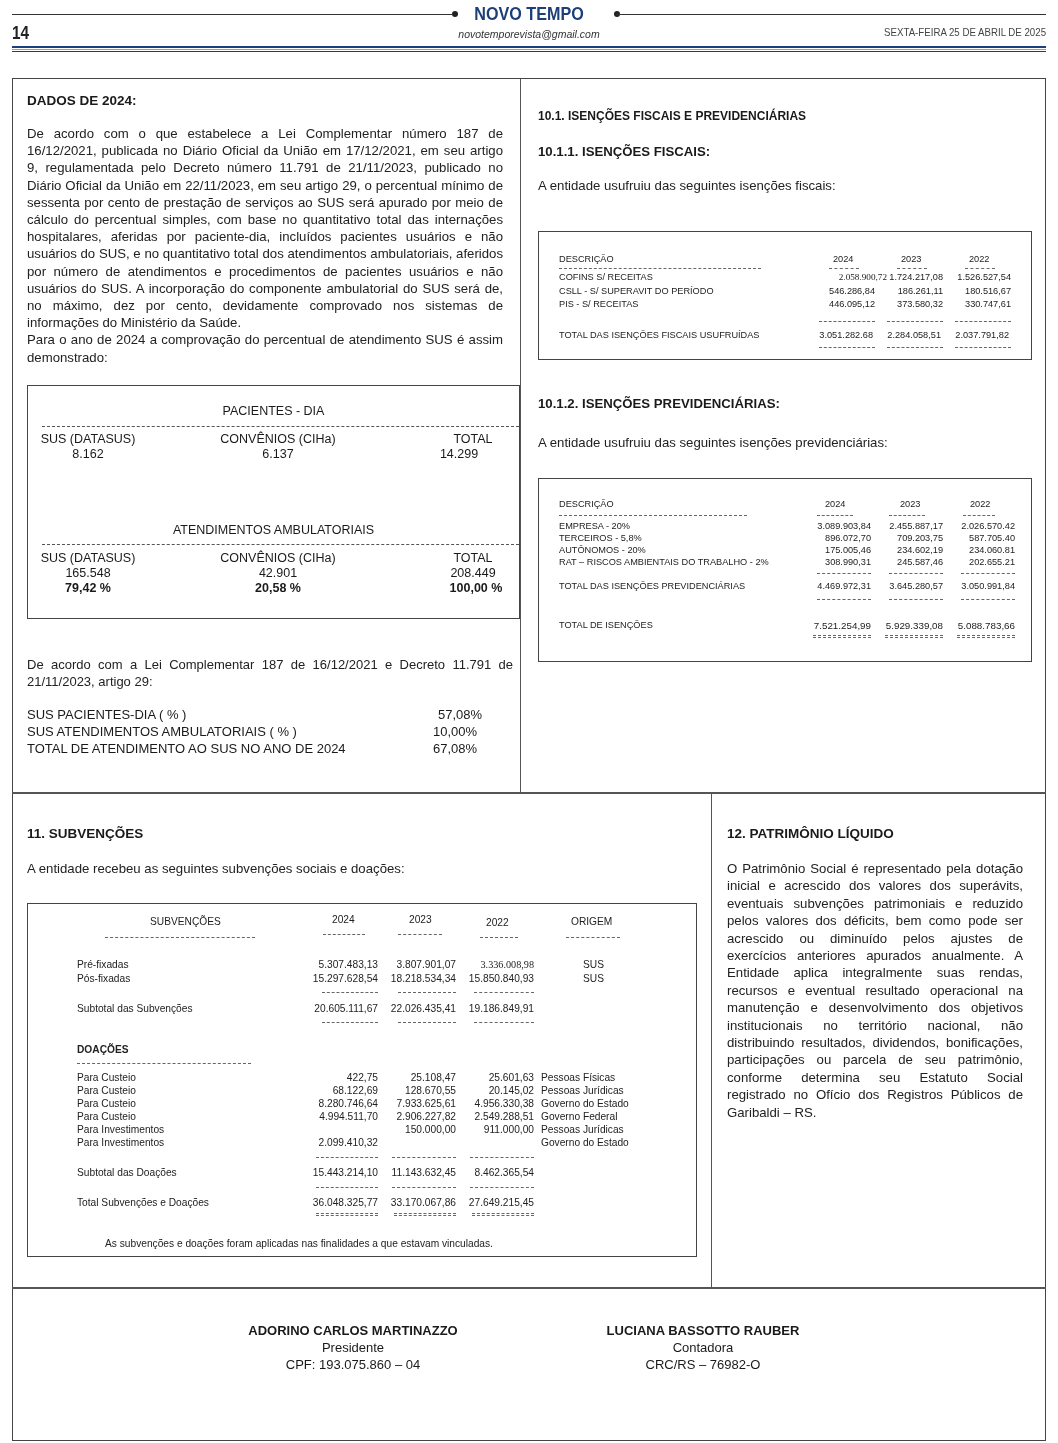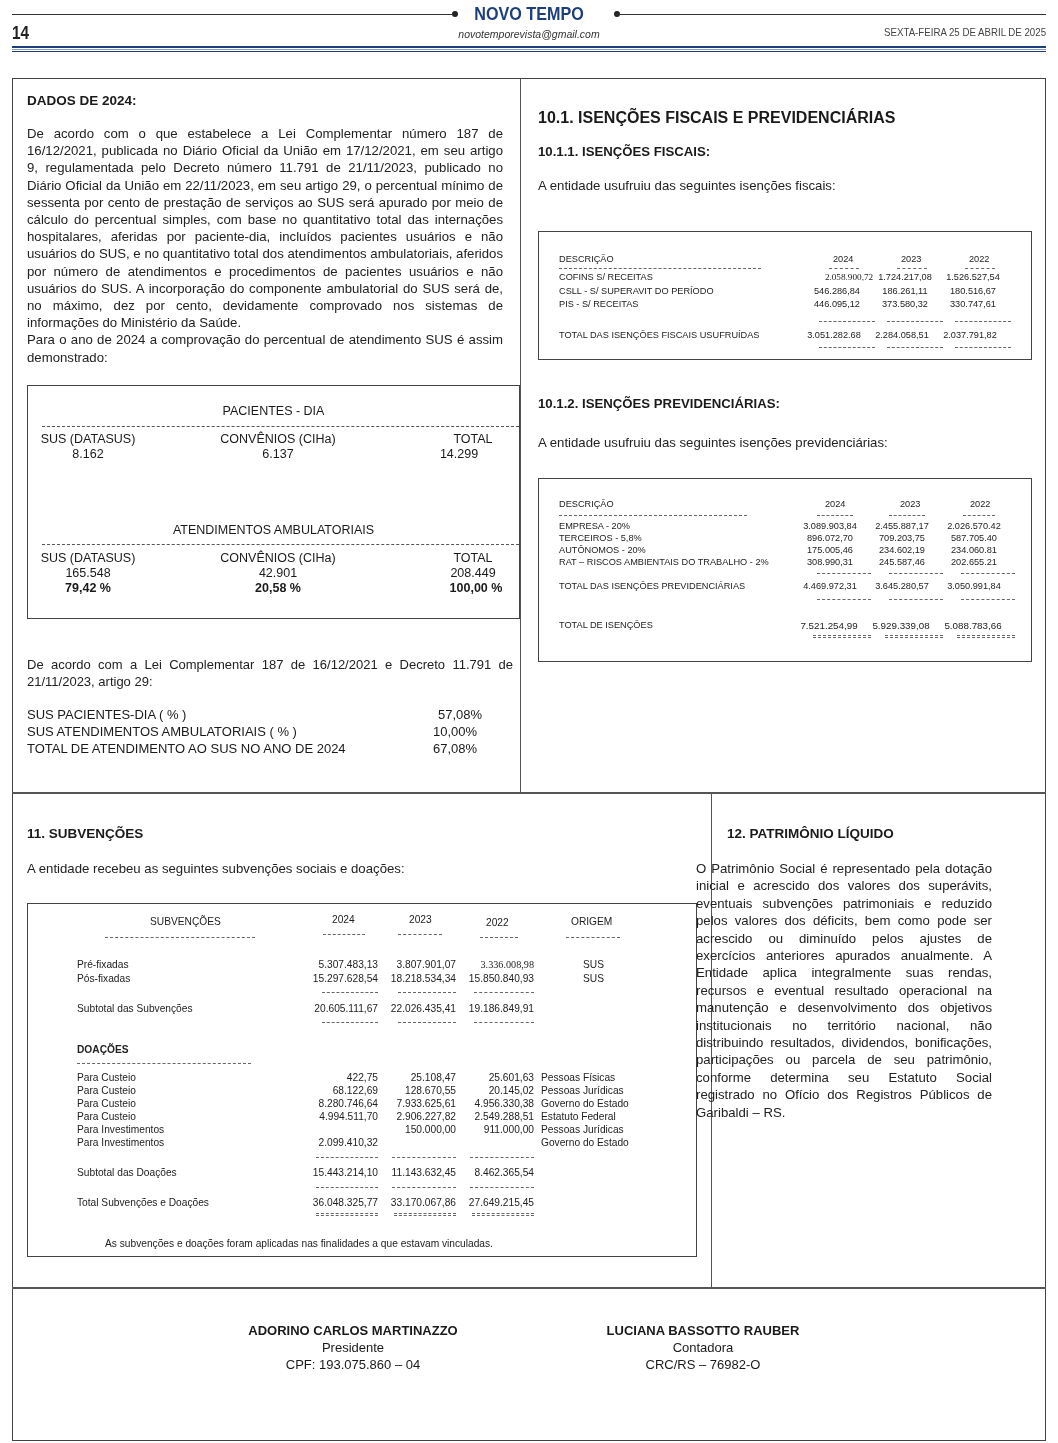--- a/index.html
+++ b/index.html
@@ -41,21 +41,21 @@
   .pd-row { position: absolute; left: 0; width: 100%; font-size: 12.5px; height: 15px; }
   .pd-row span { position: absolute; text-align: center; }
   .pd-row.bold { font-weight: bold; }
 
   
   .sum-row { position: absolute; font-size: 13px; height: 17px; }
 
   
   .ftable { position: absolute; font-family: "Liberation Sans", sans-serif; font-size: 9.2px; color: #222; }
   .ftable .r { position: absolute; left: 0; width: 100%; height: 12px; }
-  .ftable .r span { position: absolute; white-space: nowrap; text-align: center; }
+  .ftable .r span { position: absolute; white-space: nowrap; }
   .ftable .num { text-align: right; }
   .dash { display: inline-block; border-top: 1px dashed #666; height: 0; position: absolute; }
   .dbl { position: absolute; height: 3px; border-top: 1px dashed #666; border-bottom: 1px dashed #666; }
 
   .stable { position: absolute; font-size: 10.2px; color: #222; }
   .stable .r { position: absolute; left: 0; width: 100%; height: 13px; }
   .stable .r span { position: absolute; white-space: nowrap; }
   .stable .num { text-align: right; }
 
   
@@ -125,21 +125,21 @@
 </div>
 
 <div class="para" style="left:27px; top:656px; width:486px; font-size:13px;">De acordo com a Lei Complementar 187 de 16/12/2021 e Decreto 11.791 de 21/11/2023, artigo 29:</div>
 <div class="sum-row" style="left:27px; top:707px;"><span>SUS PACIENTES-DIA ( % )</span></div>
 <div class="sum-row" style="left:438px; top:707px;">57,08%</div>
 <div class="sum-row" style="left:27px; top:724px;"><span>SUS ATENDIMENTOS AMBULATORIAIS ( % )</span></div>
 <div class="sum-row" style="left:433px; top:724px;">10,00%</div>
 <div class="sum-row" style="left:27px; top:741px;"><span>TOTAL DE ATENDIMENTO AO SUS NO ANO DE 2024</span></div>
 <div class="sum-row" style="left:433px; top:741px;">67,08%</div>
 
-<div class="sec-title" style="left:538px; top:109px; font-size:16px;">10.1. ISENÇÕES FISCAIS E PREVIDENCIÁRIAS</div>
+<div class="sec-title" style="left:538px; top:109px; font-size:12px;">10.1. ISENÇÕES FISCAIS E PREVIDENCIÁRIAS</div>
 <div class="sec-title" style="left:538px; top:144px; font-size:13.2px;">10.1.1. ISENÇÕES FISCAIS:</div>
 <div class="para" style="left:538px; top:177px; width:480px;">A entidade usufruiu das seguintes isenções fiscais:</div>
 
 <div class="box" style="left:538px; top:231px; width:494px; height:129px;">
   <div class="ftable" style="left:0; top:0; width:494px; height:129px;">
     <div class="r" style="top:22px;">
       <span style="left:20px;">DESCRIÇÃO</span>
       <span style="left:294px;">2024</span>
       <span style="left:362px;">2023</span>
       <span style="left:430px;">2022</span>
@@ -316,21 +316,21 @@
       <span class="num" style="left:262px;width:88px;">8.280.746,64</span>
       <span class="num" style="left:340px;width:88px;">7.933.625,61</span>
       <span class="num" style="left:418px;width:88px;">4.956.330,38</span>
       <span style="left:513px;">Governo do Estado</span>
     </div>
     <div class="r" style="top:207px;">
       <span style="left:49px;">Para Custeio</span>
       <span class="num" style="left:262px;width:88px;">4.994.511,70</span>
       <span class="num" style="left:340px;width:88px;">2.906.227,82</span>
       <span class="num" style="left:418px;width:88px;">2.549.288,51</span>
-      <span style="left:513px;">Estatuto Federal</span>
+      <span style="left:513px;">Governo Federal</span>
     </div>
     <div class="r" style="top:220px;">
       <span style="left:49px;">Para Investimentos</span>
       <span class="num" style="left:262px;width:88px;"></span>
       <span class="num" style="left:340px;width:88px;">150.000,00</span>
       <span class="num" style="left:418px;width:88px;">911.000,00</span>
       <span style="left:513px;">Pessoas Jurídicas</span>
     </div>
     <div class="r" style="top:233px;">
       <span style="left:49px;">Para Investimentos</span>
@@ -362,21 +362,21 @@
     <div class="dbl" style="left:366px; top:309px; width:62px;"></div>
     <div class="dbl" style="left:444px; top:309px; width:62px;"></div>
 
     <div class="r" style="top:334px;">
       <span style="left:77px;">As subvenções e doações foram aplicadas nas finalidades a que estavam vinculadas.</span>
     </div>
   </div>
 </div>
 
 <div class="sec-title" style="left:727px; top:826px;">12. PATRIMÔNIO LÍQUIDO</div>
-<div class="para" style="left:696px; top:860px; width:296px; line-height:17.4px;">
+<div class="para" style="left:727px; top:860px; width:296px; line-height:17.4px;">
   <p class="last">O Patrimônio Social é representado pela dotação inicial e acrescido dos valores dos superávits, eventuais subvenções patrimoniais e reduzido pelos valores dos déficits, bem como pode ser acrescido ou diminuído pelos ajustes de exercícios anteriores apurados anualmente. A Entidade aplica integralmente suas rendas, recursos e eventual resultado operacional na manutenção e desenvolvimento dos objetivos institucionais no território nacional, não distribuindo resultados, dividendos, bonificações, participações ou parcela de seu patrimônio, conforme determina seu Estatuto Social registrado no Ofício dos Registros Públicos de Garibaldi – RS.</p>
 </div>
 
 <div class="sig" style="left:213px; top:1322px; width:280px;">
   <div class="name">ADORINO CARLOS MARTINAZZO</div>
   <div>Presidente</div>
   <div>CPF: 193.075.860 – 04</div>
 </div>
 <div class="sig" style="left:563px; top:1322px; width:280px;">
   <div class="name">LUCIANA BASSOTTO RAUBER</div>

